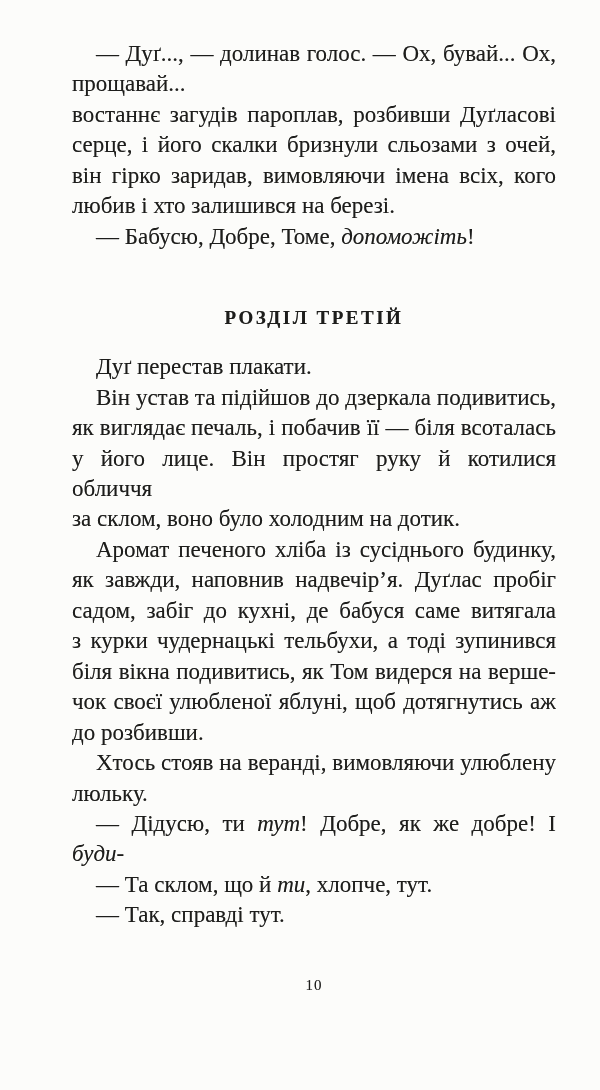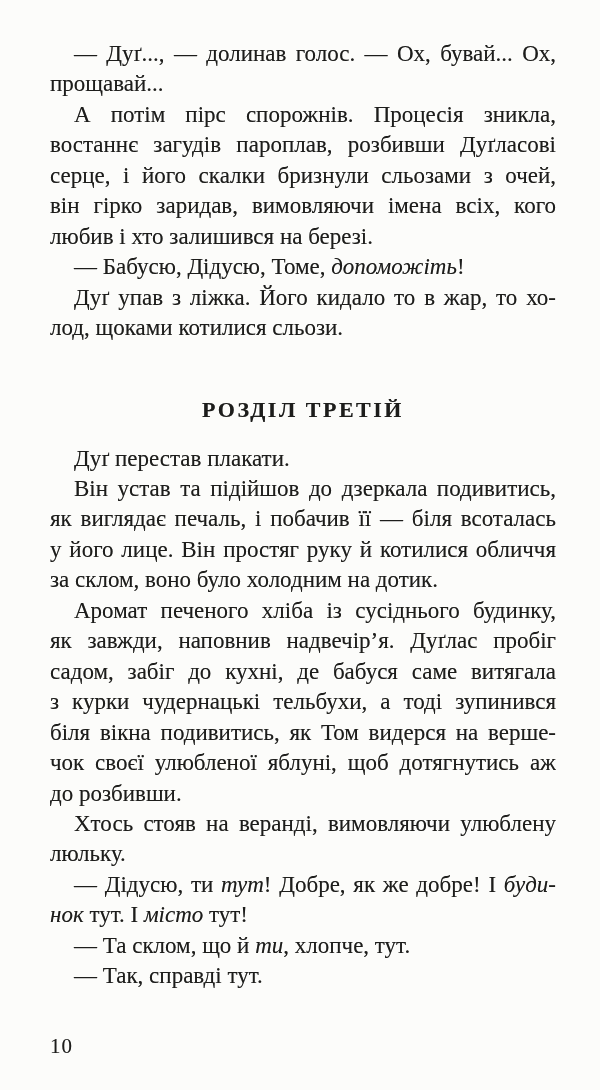--- a/index.html
+++ b/index.html
@@ -12,21 +12,21 @@
   body {
     background: #fcfcfa;
     font-family: "Liberation Serif", "DejaVu Serif", serif;
     color: #1d1d1b;
   }
   .page {
     position: relative;
     width: 600px;
     height: 804px;
     box-sizing: border-box;
-    padding: 39px 44px 0 50px;
+    padding: 39px 44px 0 72px;
   }
   .line {
     display: block;
     line-height: 30.45px;
     font-size: 23px;
     text-align: left;
     text-shadow: 0 0 0.4px rgba(20,20,20,0.45);
   }
   .line.j {
     text-align: justify;
@@ -35,55 +35,51 @@
   .line.indent {
     text-indent: 24px;
   }
   .it {
     font-style: italic;
   }
   .heading {
     margin: 51px 0 19px 0;
     text-align: center;
     font-weight: bold;
-    font-size: 22px;
+    font-size: 19px;
     line-height: 30px;
     letter-spacing: 2.5px;
     text-shadow: 0 0 0.4px rgba(20,20,20,0.5);
   }
   .pagenum {
     margin-top: 39px;
-    font-size: 21px;
+    text-align: center;
+    font-size: 15px;
     line-height: 30px;
     letter-spacing: 1px;
     text-shadow: 0 0 0.4px rgba(20,20,20,0.4);
   }
 </style>
 </head>
 <body>
 
 <div class="page">
   <div id="text-block">
       <div class="para">
         <div class="line j indent"><span>— Дуґ..., — долинав голос. — Ох, бувай... Ох,</span></div>
         <div class="line"><span>прощавай...</span></div>
       </div>
       <div class="para">
-        <div class="line j indent"><span>А потім пірс спорожнів. Процесія зникла,</span></div>
         <div class="line j"><span>востаннє загудів пароплав, розбивши Дуґласові</span></div>
         <div class="line j"><span>серце, і його скалки бризнули сльозами з очей,</span></div>
         <div class="line j"><span>він гірко заридав, вимовляючи імена всіх, кого</span></div>
         <div class="line"><span>любив і хто залишився на березі.</span></div>
       </div>
       <div class="para">
-        <div class="line indent"><span>— Бабусю, Дідусю, Томе, </span><span class="it">допоможіть</span><span>!</span></div>
-      </div>
-      <div class="para">
-        <div class="line j indent"><span>Дуґ упав з ліжка. Його кидало то в жар, то хо-</span></div>
-        <div class="line"><span>лод, щоками котилися сльози.</span></div>
+        <div class="line indent"><span>— Бабусю, Добре, Томе, </span><span class="it">допоможіть</span><span>!</span></div>
       </div>
       <div class="heading">РОЗДІЛ ТРЕТІЙ</div>
       <div class="para">
         <div class="line indent"><span>Дуґ перестав плакати.</span></div>
       </div>
       <div class="para">
         <div class="line j indent"><span>Він устав та підійшов до дзеркала подивитись,</span></div>
         <div class="line j"><span>як виглядає печаль, і побачив її — біля всоталась</span></div>
         <div class="line j"><span>у його лице. Він простяг руку й котилися обличчя</span></div>
         <div class="line"><span>за склом, воно було холодним на дотик.</span></div>
@@ -96,21 +92,20 @@
         <div class="line j"><span>біля вікна подивитись, як Том видерся на верше-</span></div>
         <div class="line j"><span>чок своєї улюбленої яблуні, щоб дотягнутись аж</span></div>
         <div class="line"><span>до розбивши.</span></div>
       </div>
       <div class="para">
         <div class="line j indent"><span>Хтось стояв на веранді, вимовляючи улюблену</span></div>
         <div class="line"><span>люльку.</span></div>
       </div>
       <div class="para">
         <div class="line j indent"><span>— Дідусю, ти </span><span class="it">тут</span><span>! Добре, як же добре! І </span><span class="it">буди-</span></div>
-        <div class="line"><span class="it">нок</span><span> тут. І </span><span class="it">місто</span><span> тут!</span></div>
       </div>
       <div class="para">
         <div class="line indent"><span>— Та склом, що й </span><span class="it">ти</span><span>, хлопче, тут.</span></div>
       </div>
       <div class="para">
         <div class="line indent"><span>— Так, справді тут.</span></div>
       </div>
     </div>
   <div class="pagenum">10</div>
 </div>

